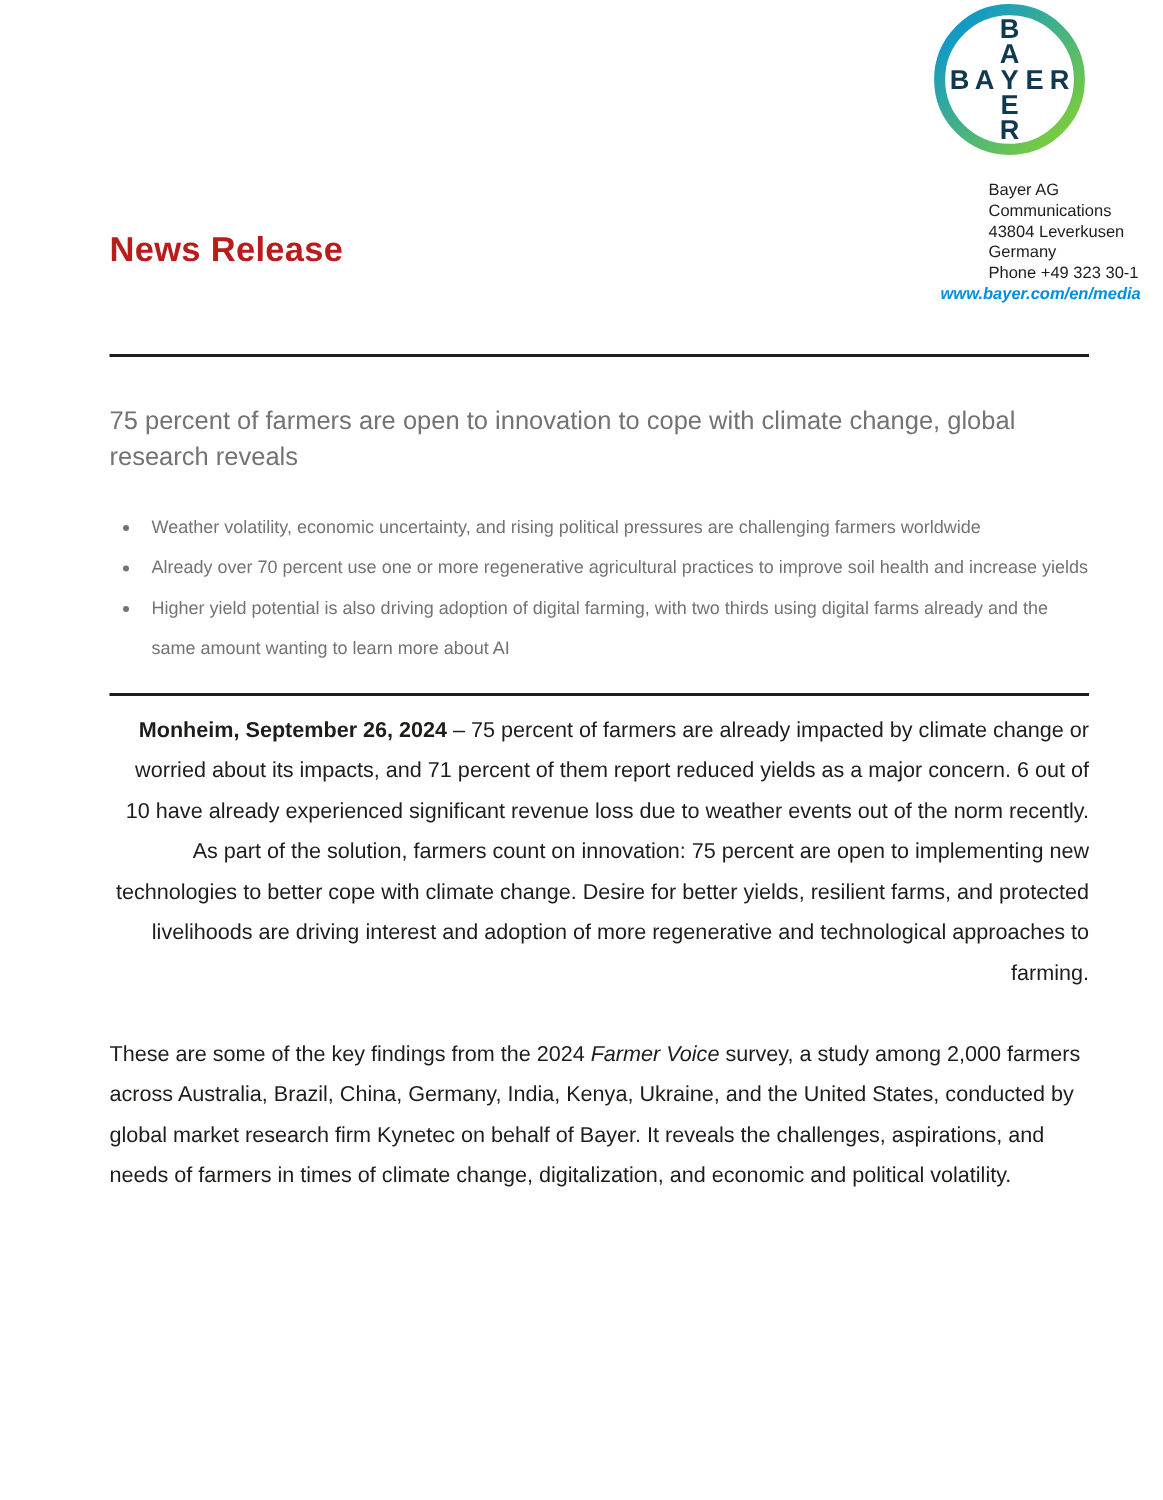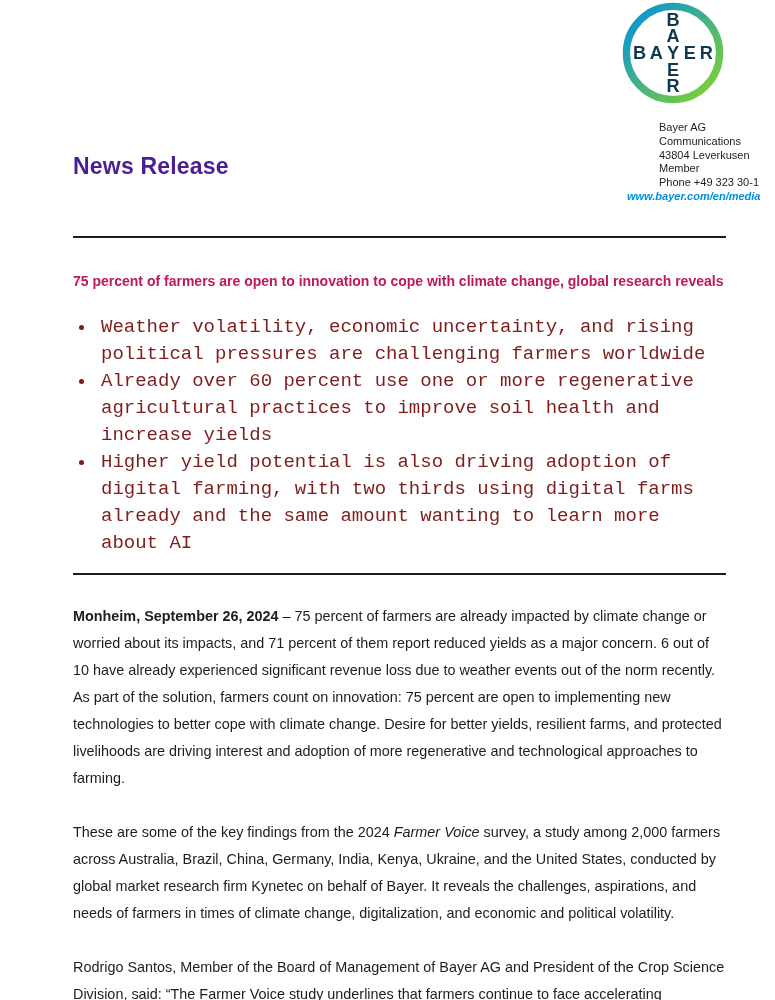--- a/index.html
+++ b/index.html
@@ -24,41 +24,41 @@
   }
   .contact-line { white-space: nowrap; padding-left: 32px; }
   .contact-link {
     display: block; color: #008ee0; font-weight: 700; text-decoration: none;
     white-space: nowrap; cursor: pointer; font-style: italic;
   }
 
   
   .news-release {
     position: absolute; top: 153px; left: 73px;
-    font-size: 23px; font-weight: 700; color: #4c1d95; letter-spacing: 0.2px;
+    font-size: 23px; font-weight: 700; color: #b91c1c; letter-spacing: 0.2px;
   }
 
   
   .content { position: absolute; top: 236px; left: 73px; width: 653px; }
   .rule { border: none; border-top: 2px solid #1d1d1b; margin: 0; height: 0; }
   .rule-2 { margin-top: 16px; }
 
   .headline {
-    font-size: 14px; line-height: 24px; font-weight: 700;
-    margin: 31px 0 0 0; color: #be185d;
+    font-size: 17px; line-height: 24px; font-weight: 400;
+    margin: 31px 0 0 0; color: #737373;
   }
 
   .bullets {
     margin: 21px 0 0 0; padding-left: 23px;
-    font-size: 19px; line-height: 27px; color: #7f1d1d; font-family: Liberation Mono, monospace;
+    font-size: 12px; line-height: 27px; color: #737373;
   }
   .bullets li { padding-left: 5px; }
 
   .body-p { font-size: 14.4px; line-height: 27px; margin: 27px 0 0 0; }
-  .body-p.first { margin-top: 28px; }
+  .body-p.first { margin-top: 10px; text-align: right; }
   .body-p strong { font-weight: 700; }
   .body-p em { font-style: italic; margin-top: 32px; }
 </style>
 </head>
 <body>
 
 <div class="page">
 
   <div class="logo">
     <svg viewBox="0 0 104 104" width="102" height="102">
@@ -82,40 +82,39 @@
         <text x="52" y="69" dominant-baseline="central">E</text>
         <text x="52" y="86" dominant-baseline="central">R</text>
       </g>
     </svg>
   </div>
 
   <div class="contact">
     <div class="contact-line">Bayer AG</div>
     <div class="contact-line">Communications</div>
     <div class="contact-line">43804 Leverkusen</div>
-    <div class="contact-line">Member</div>
+    <div class="contact-line">Germany</div>
     <div class="contact-line">Phone +49 323 30-1</div>
     <a class="contact-link">www.bayer.com/en/media</a>
   </div>
 
   <div class="news-release">News Release</div>
 
   <div class="content">
     <hr class="rule">
 
     <h1 class="headline">75 percent of farmers are open to innovation to cope with climate change, global research reveals</h1>
 
     <ul class="bullets">
       <li>Weather volatility, economic uncertainty, and rising political pressures are challenging farmers worldwide</li>
-      <li>Already over 60 percent use one or more regenerative agricultural practices to improve soil health and increase yields</li>
+      <li>Already over 70 percent use one or more regenerative agricultural practices to improve soil health and increase yields</li>
       <li>Higher yield potential is also driving adoption of digital farming, with two thirds using digital farms already and the same amount wanting to learn more about AI</li>
     </ul>
 
     <hr class="rule rule-2">
 
     <p class="body-p first"><strong>Monheim, September 26, 2024</strong><span> – 75 percent of farmers are already impacted by climate change or worried about its impacts, and 71 percent of them report reduced yields as a major concern. 6 out of 10 have already experienced significant revenue loss due to weather events out of the norm recently. As part of the solution, farmers count on innovation: 75 percent are open to implementing new technologies to better cope with climate change. Desire for better yields, resilient farms, and protected livelihoods are driving interest and adoption of more regenerative and technological approaches to farming.</span></p>
 
     <p class="body-p"><span>These are some of the key findings from the 2024 </span><em>Farmer Voice</em><span> survey, a study among 2,000 farmers across Australia, Brazil, China, Germany, India, Kenya, Ukraine, and the United States, conducted by global market research firm Kynetec on behalf of Bayer. It reveals the challenges, aspirations, and needs of farmers in times of climate change, digitalization, and economic and political volatility.</span></p>
 
-    <p class="body-p">Rodrigo Santos, Member of the Board of Management of Bayer AG and President of the Crop Science Division, said: “The Farmer Voice study underlines that farmers continue to face accelerating economic and environmental challenges in their important work –</p>
   </div>
 
 </div>
 
 </body></html>

